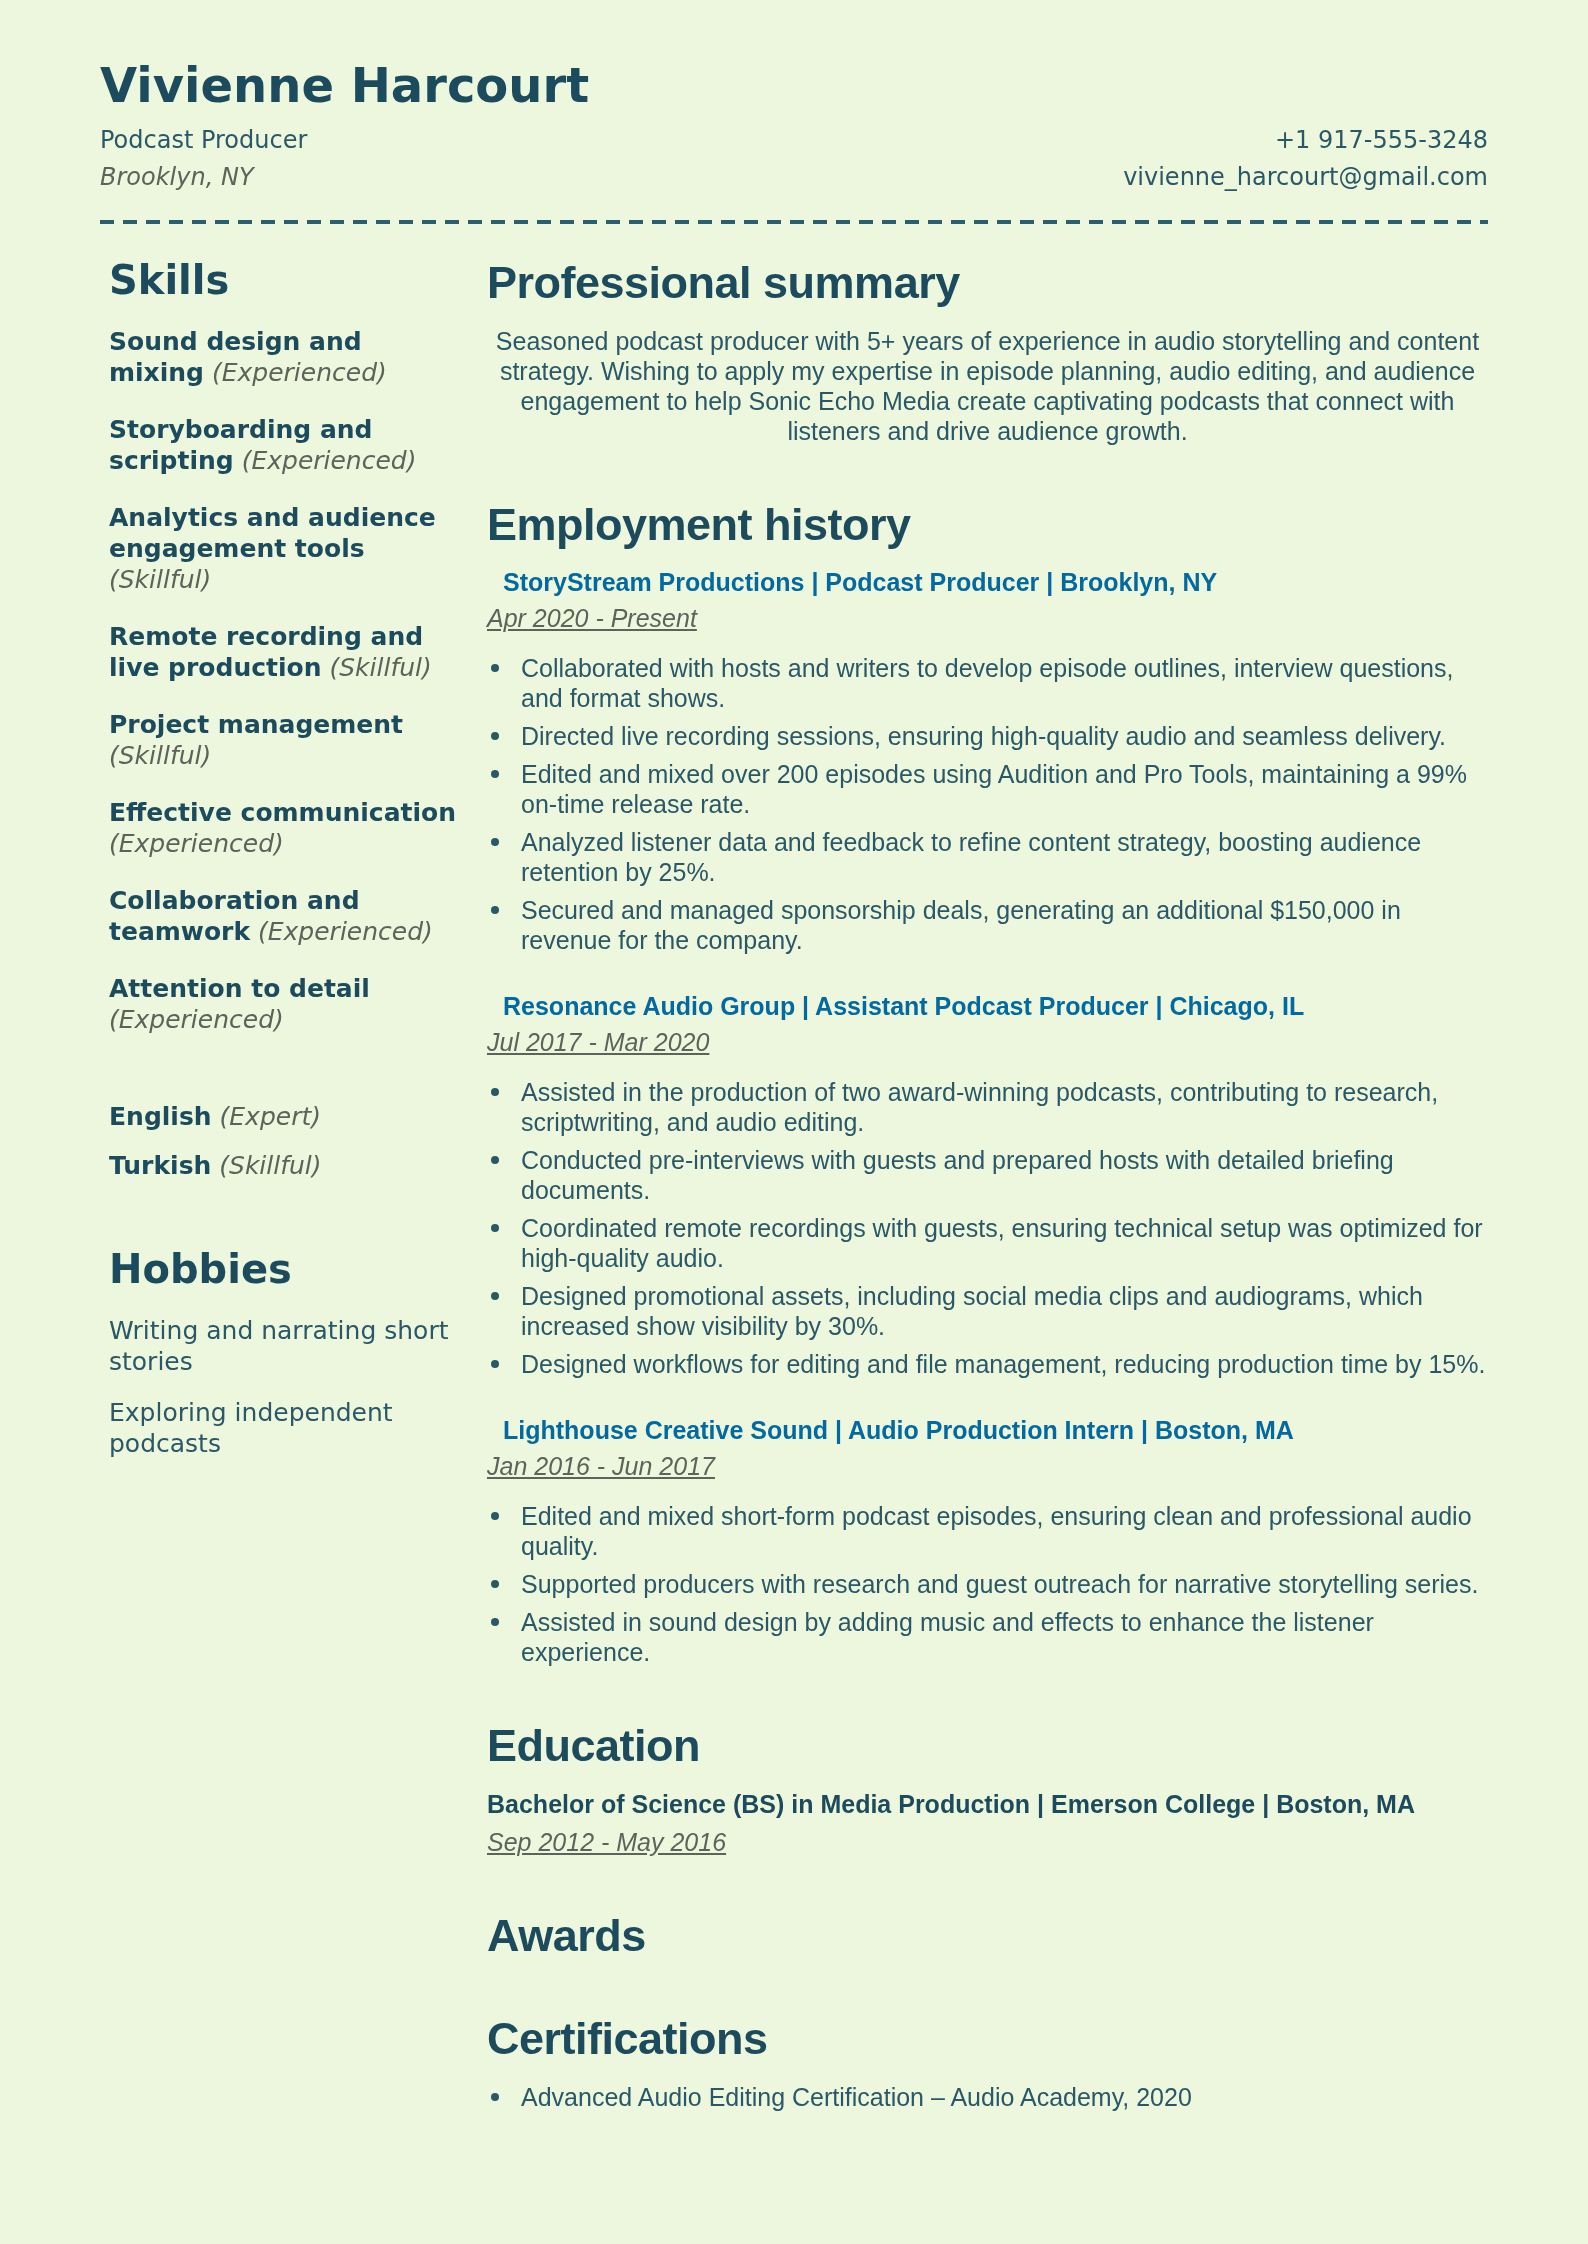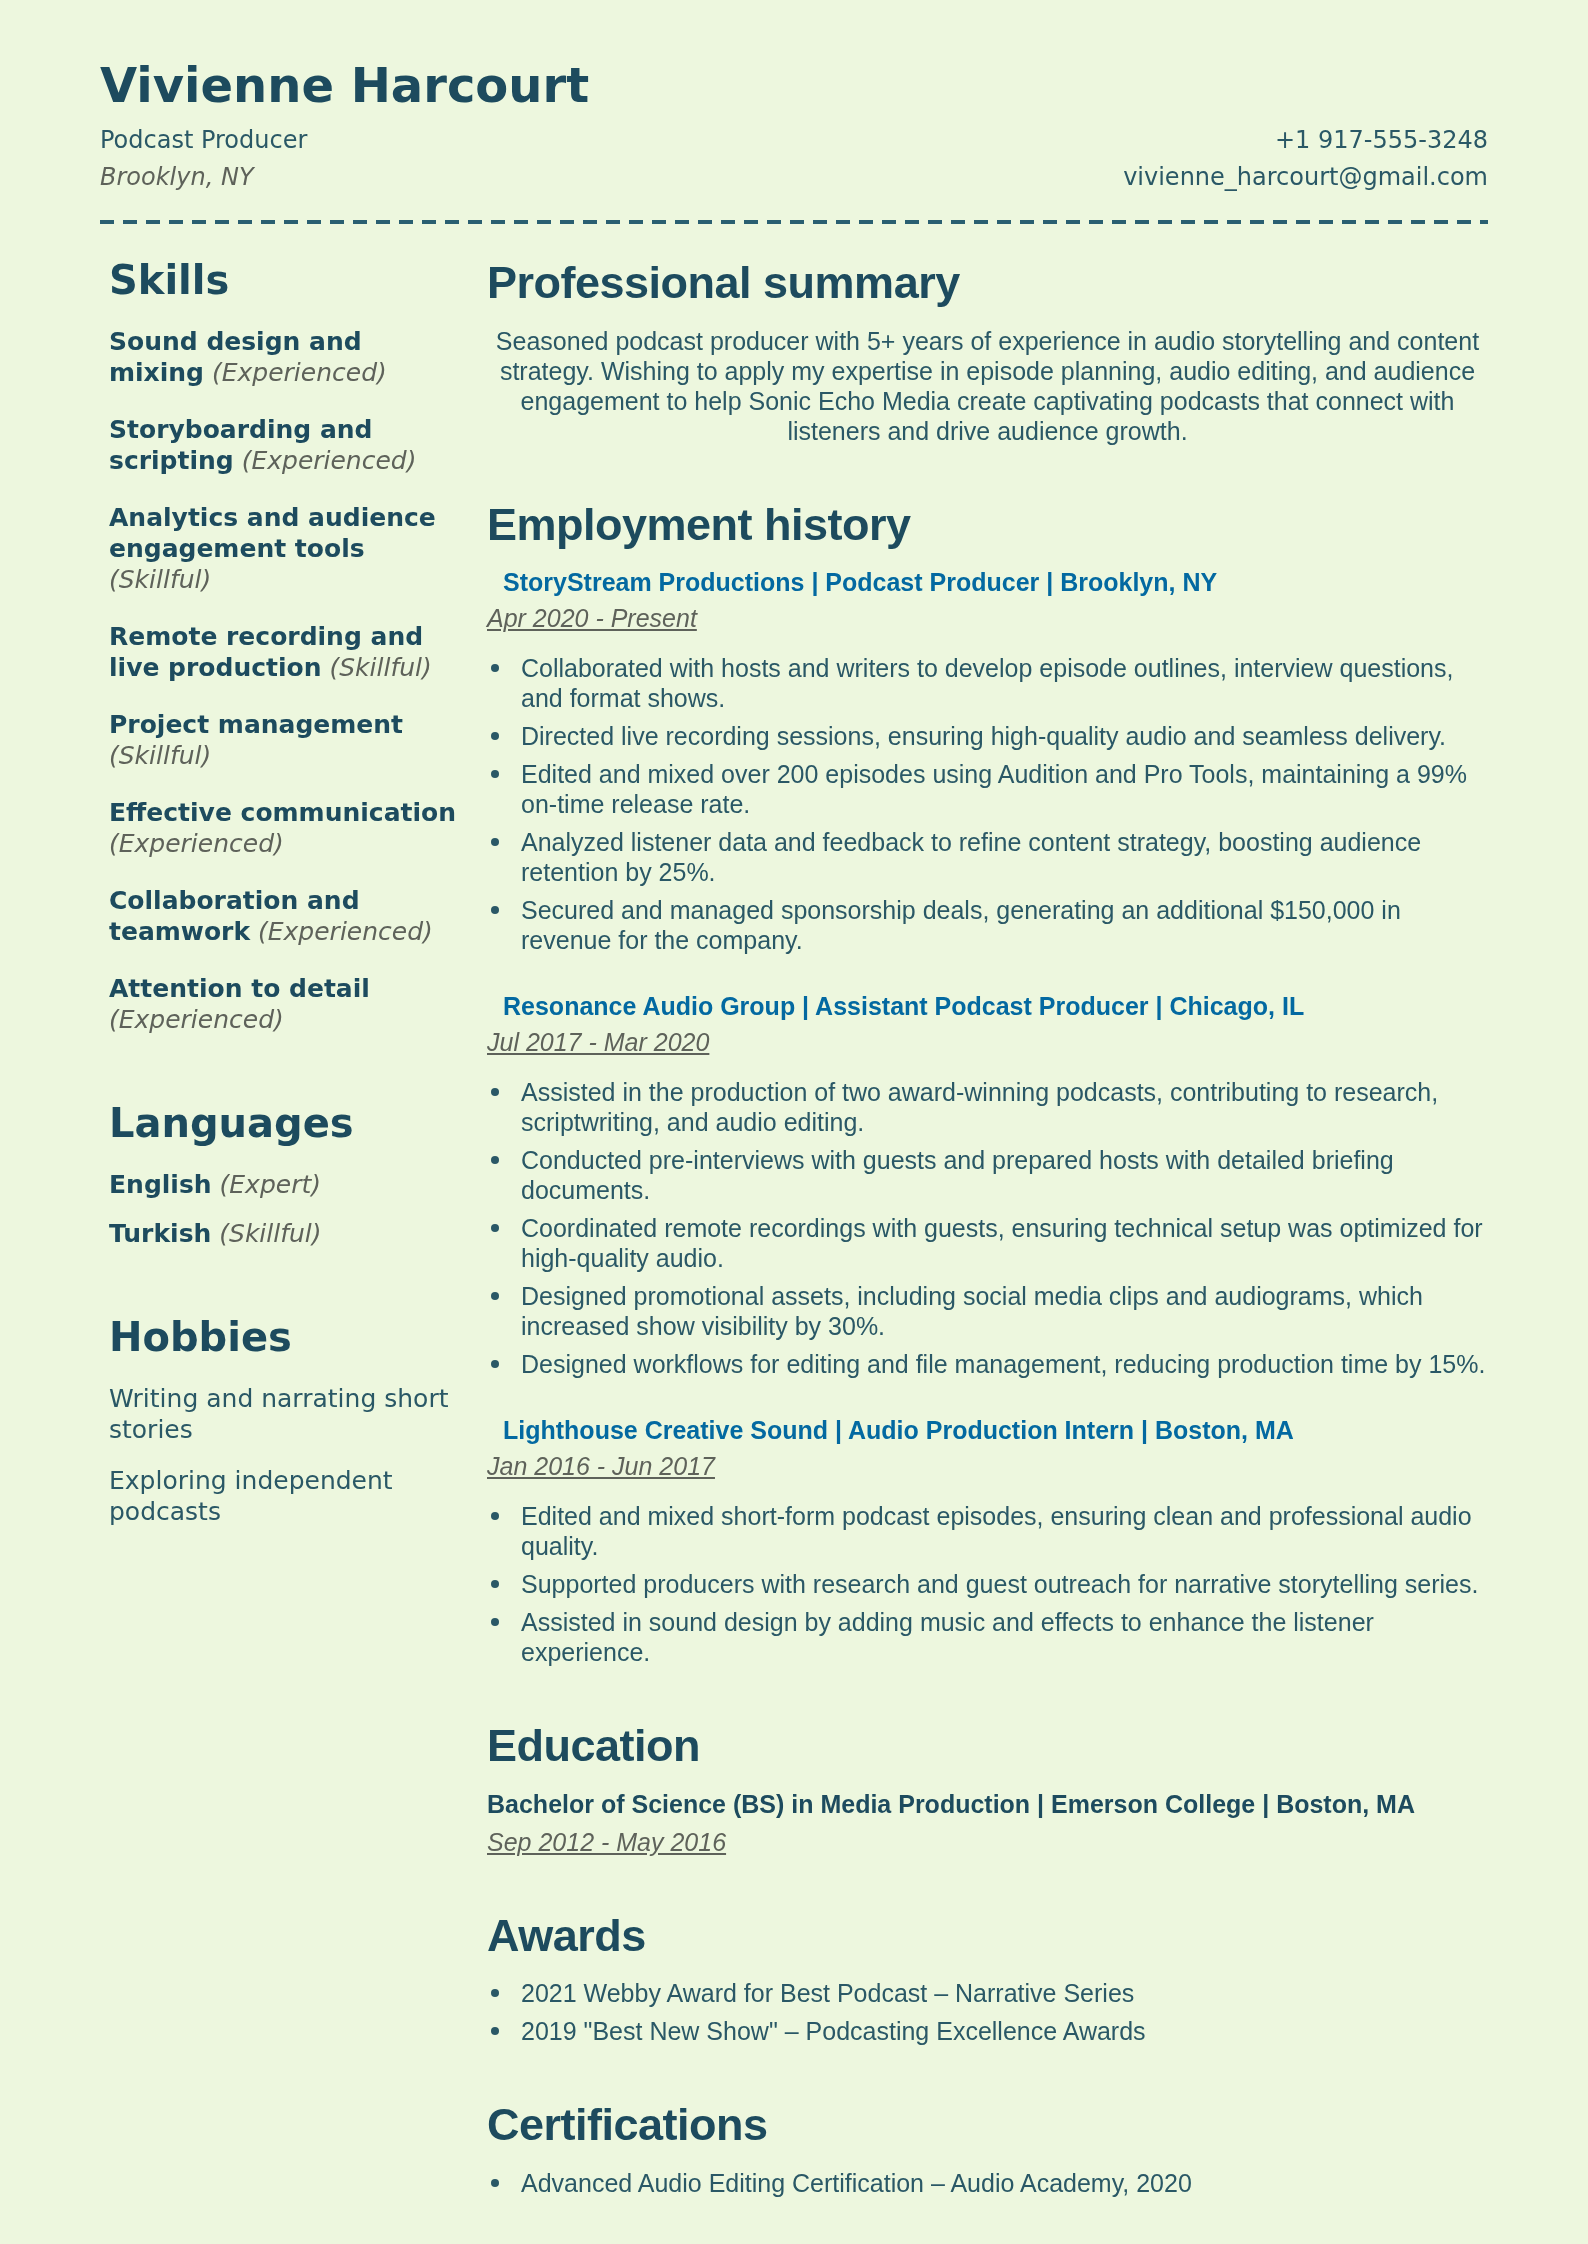--- a/index.html
+++ b/index.html
@@ -102,21 +102,20 @@
       <div class="skill"><span class="skill-name">Sound design and mixing</span> <span class="level">(Experienced)</span></div>
       <div class="skill"><span class="skill-name">Storyboarding and scripting</span> <span class="level">(Experienced)</span></div>
       <div class="skill"><span class="skill-name">Analytics and audience engagement tools</span> <span class="level">(Skillful)</span></div>
       <div class="skill"><span class="skill-name">Remote recording and live production</span> <span class="level">(Skillful)</span></div>
       <div class="skill"><span class="skill-name">Project management</span> <span class="level">(Skillful)</span></div>
       <div class="skill"><span class="skill-name">Effective communication</span> <span class="level">(Experienced)</span></div>
       <div class="skill"><span class="skill-name">Collaboration and teamwork</span> <span class="level">(Experienced)</span></div>
       <div class="skill"><span class="skill-name">Attention to detail</span> <span class="level">(Experienced)</span></div>
 
       <div class="side-block">
-        <h2 class="side-heading">Languages</h2>
         <div class="lang"><span class="skill-name">English</span> <span class="level">(Expert)</span></div>
         <div class="lang"><span class="skill-name">Turkish</span> <span class="level">(Skillful)</span></div>
       </div>
 
       <div class="side-block">
         <h2 class="side-heading">Hobbies</h2>
         <div class="hobby">Writing and narrating short stories</div>
         <div class="hobby">Exploring independent podcasts</div>
       </div>
     </div>
@@ -167,24 +166,20 @@
       </div>
 
       <div class="section">
         <h2 class="main-heading">Education</h2>
         <h3 class="degree">Bachelor of Science (BS) in Media Production | Emerson College | Boston, MA</h3>
         <div class="dates tight">Sep 2012 - May 2016</div>
       </div>
 
       <div class="section">
         <h2 class="main-heading">Awards</h2>
-        <ul class="bullets">
-          <li>2021 Webby Award for Best Podcast – Narrative Series</li>
-          <li>2019 "Best New Show" – Podcasting Excellence Awards</li>
-        </ul>
       </div>
 
       <div class="section">
         <h2 class="main-heading">Certifications</h2>
         <ul class="bullets">
           <li>Advanced Audio Editing Certification – Audio Academy, 2020</li>
 
         </ul>
       </div>
 

